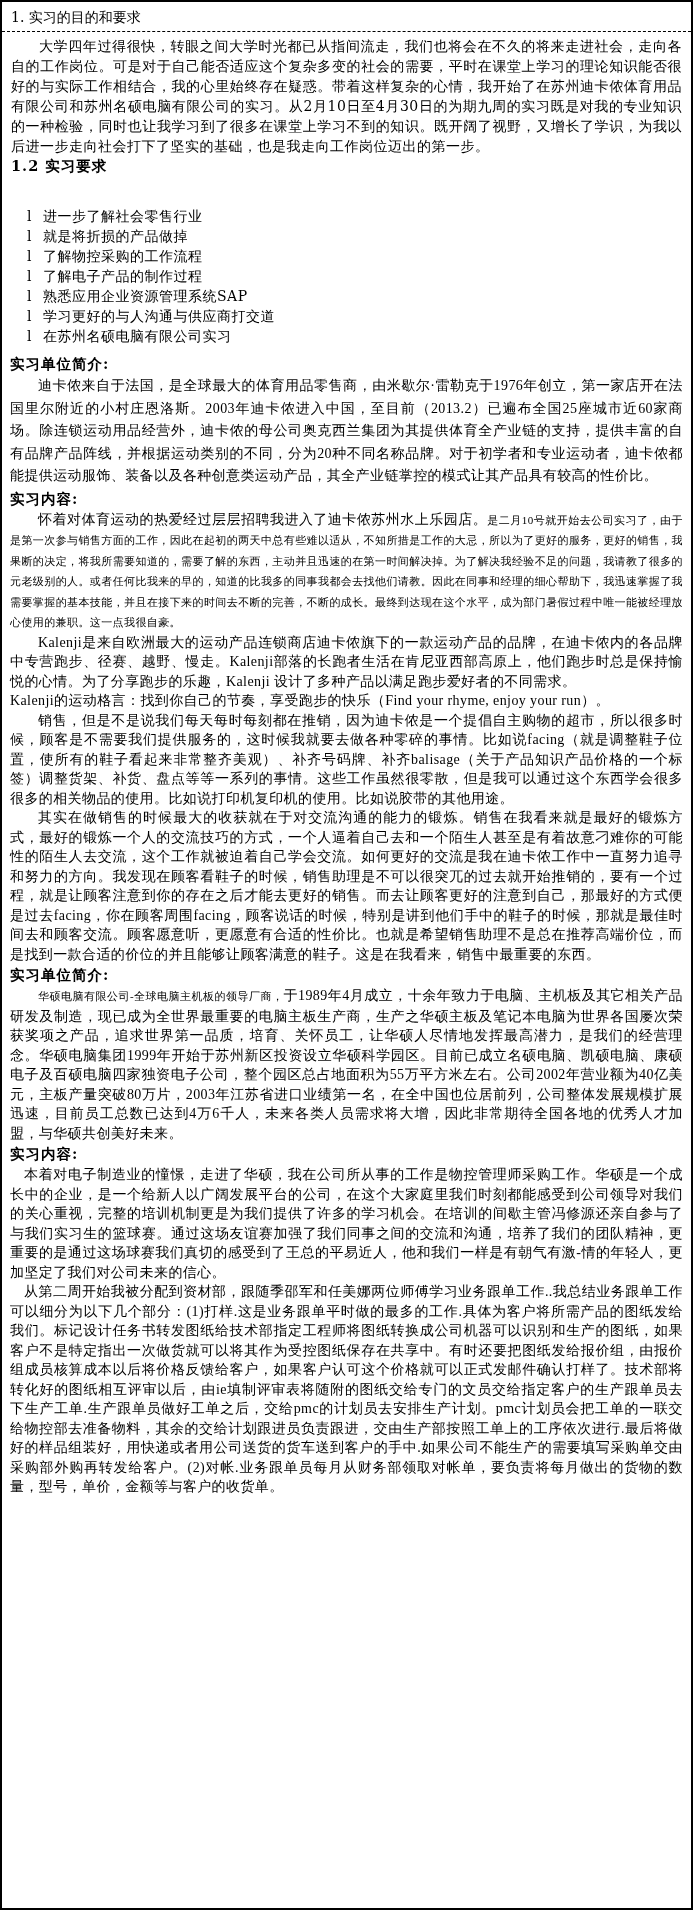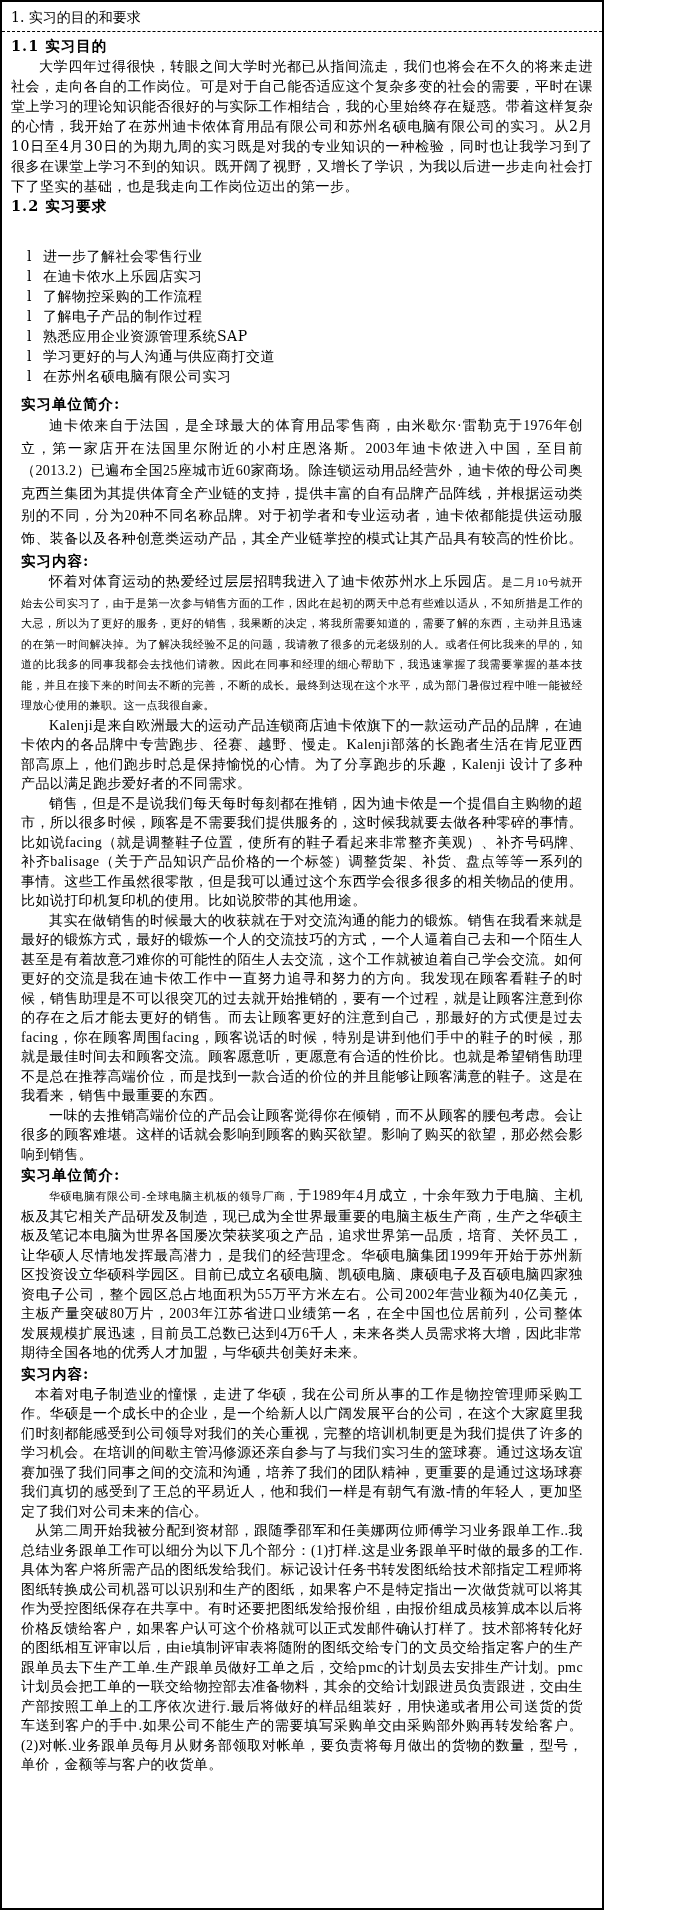--- a/index.html
+++ b/index.html
@@ -3,21 +3,21 @@
 <meta charset="utf-8">
 <style>
   * { margin:0; padding:0; box-sizing:border-box; }
   html,body { background:#fff; }
   body {
     width:693px; height:1910px;
     font-family:"DejaVu Serif","Liberation Serif",serif;
     color:#000;
   }
   .page {
-    width:604px; height:1910px;
+    width:693px; height:1910px;
     border:2px solid #000;
     background:#fff;
     display:flex; flex-direction:column;
     overflow:hidden;
   }
   .row-h1 {
     padding:7px 9px 4px;
     border-bottom:1px dashed #000;
     font-size:14px;
     flex:0 0 auto;
@@ -36,21 +36,21 @@
   .req-item .bullet { display:inline-block; width:16px; }
   .row-h2 {
     border-top:2px solid #000;
     border-bottom:1px solid #000;
     padding:8px 9px 7px;
     font-size:14px;
     flex:0 0 auto;
   }
   .row-s2 {
     flex:1 1 auto;
-    padding:5px 19px 4px;
+    padding:5px 8px 4px;
     font-size:14px; line-height:19.5px;
     letter-spacing:0.4px;
     text-align:justify;
     overflow:hidden;
   }
   .row-s2 .blk-heading { font-weight:bold; font-size:14.5px; line-height:22px; letter-spacing:1px; }
   .blk-para { text-indent:2em;font-family:Liberation Serif, serif; }
   .blk-para.intro { line-height:22.5px; }
   .blk-para.indent1 { text-indent:1em; }
   .blk-para.indent0 { text-indent:0; }
@@ -59,44 +59,43 @@
 </head>
 <body>
 
 <div class="page">
 
   <div class="row-h1">
     <span>1. 实习的目的和要求</span>
   </div>
 
   <div class="row-s1">
-    <div class="subhead">1.1 实习目的</div>
     <p class="para indent2">大学四年过得很快，转眼之间大学时光都已从指间流走，我们也将会在不久的将来走进社会，走向各自的工作岗位。可是对于自己能否适应这个复杂多变的社会的需要，平时在课堂上学习的理论知识能否很好的与实际工作相结合，我的心里始终存在疑惑。带着这样复杂的心情，我开始了在苏州迪卡侬体育用品有限公司和苏州名硕电脑有限公司的实习。从2月10日至4月30日的为期九周的实习既是对我的专业知识的一种检验，同时也让我学习到了很多在课堂上学习不到的知识。既开阔了视野，又增长了学识，为我以后进一步走向社会打下了坚实的基础，也是我走向工作岗位迈出的第一步。</p>
     <div class="subhead">1.2 实习要求</div>
     <div class="req-list">
         <div class="req-item"><span class="bullet">l</span><span>进一步了解社会零售行业</span></div>
-        <div class="req-item"><span class="bullet">l</span><span>在迪卡侬水上乐园店实习</span></div>
+        <div class="req-item"><span class="bullet">l</span><span>就是将折损的产品做掉</span></div>
         <div class="req-item"><span class="bullet">l</span><span>了解物控采购的工作流程</span></div>
         <div class="req-item"><span class="bullet">l</span><span>了解电子产品的制作过程</span></div>
         <div class="req-item"><span class="bullet">l</span><span>熟悉应用企业资源管理系统SAP</span></div>
         <div class="req-item"><span class="bullet">l</span><span>学习更好的与人沟通与供应商打交道</span></div>
         <div class="req-item"><span class="bullet">l</span><span>在苏州名硕电脑有限公司实习</span></div>
       </div>
   </div>
 
 
   <div class="row-s2">
       <div class="blk-heading"><span>实习单位简介:</span></div>
       <p class="blk-para indent2 intro"><span>迪卡侬来自于法国，是全球最大的体育用品零售商，由米歇尔·雷勒克于1976年创立，第一家店开在法国里尔附近的小村庄恩洛斯。2003年迪卡侬进入中国，至目前（2013.2）已遍布全国25座城市近60家商场。除连锁运动用品经营外，迪卡侬的母公司奥克西兰集团为其提供体育全产业链的支持，提供丰富的自有品牌产品阵线，并根据运动类别的不同，分为20种不同名称品牌。对于初学者和专业运动者，迪卡侬都能提供运动服饰、装备以及各种创意类运动产品，其全产业链掌控的模式让其产品具有较高的性价比。</span></p>
       <div class="blk-heading"><span>实习内容:</span></div>
       <p class="blk-para indent2"><span>怀着对体育运动的热爱经过层层招聘我进入了迪卡侬苏州水上乐园店。</span><span class="small">是二月10号就开始去公司实习了，由于是第一次参与销售方面的工作，因此在起初的两天中总有些难以适从，不知所措是工作的大忌，所以为了更好的服务，更好的销售，我果断的决定，将我所需要知道的，需要了解的东西，主动并且迅速的在第一时间解决掉。为了解决我经验不足的问题，我请教了很多的元老级别的人。或者任何比我来的早的，知道的比我多的同事我都会去找他们请教。因此在同事和经理的细心帮助下，我迅速掌握了我需要掌握的基本技能，并且在接下来的时间去不断的完善，不断的成长。最终到达现在这个水平，成为部门暑假过程中唯一能被经理放心使用的兼职。这一点我很自豪。</span></p>
       <p class="blk-para indent2"><span>Kalenji是来自欧洲最大的运动产品连锁商店迪卡侬旗下的一款运动产品的品牌，在迪卡侬内的各品牌中专营跑步、径赛、越野、慢走。Kalenji部落的长跑者生活在肯尼亚西部高原上，他们跑步时总是保持愉悦的心情。为了分享跑步的乐趣，Kalenji 设计了多种产品以满足跑步爱好者的不同需求。</span></p>
+      <p class="blk-para indent0"><span>Kalenji的运动格言：找到你自己的节奏，享受跑步的快乐（Find your rhyme, enjoy your run）。</span></p>
       <p class="blk-para indent2"><span>销售，但是不是说我们每天每时每刻都在推销，因为迪卡侬是一个提倡自主购物的超市，所以很多时候，顾客是不需要我们提供服务的，这时候我就要去做各种零碎的事情。比如说facing（就是调整鞋子位置，使所有的鞋子看起来非常整齐美观）、补齐号码牌、补齐balisage（关于产品知识产品价格的一个标签）调整货架、补货、盘点等等一系列的事情。这些工作虽然很零散，但是我可以通过这个东西学会很多很多的相关物品的使用。比如说打印机复印机的使用。比如说胶带的其他用途。</span></p>
       <p class="blk-para indent2"><span>其实在做销售的时候最大的收获就在于对交流沟通的能力的锻炼。销售在我看来就是最好的锻炼方式，最好的锻炼一个人的交流技巧的方式，一个人逼着自己去和一个陌生人甚至是有着故意刁难你的可能性的陌生人去交流，这个工作就被迫着自己学会交流。如何更好的交流是我在迪卡侬工作中一直努力追寻和努力的方向。我发现在顾客看鞋子的时候，销售助理是不可以很突兀的过去就开始推销的，要有一个过程，就是让顾客注意到你的存在之后才能去更好的销售。而去让顾客更好的注意到自己，那最好的方式便是过去facing，你在顾客周围facing，顾客说话的时候，特别是讲到他们手中的鞋子的时候，那就是最佳时间去和顾客交流。顾客愿意听，更愿意有合适的性价比。也就是希望销售助理不是总在推荐高端价位，而是找到一款合适的价位的并且能够让顾客满意的鞋子。这是在我看来，销售中最重要的东西。</span></p>
-      <p class="blk-para indent2"><span>一味的去推销高端价位的产品会让顾客觉得你在倾销，而不从顾客的腰包考虑。会让很多的顾客难堪。这样的话就会影响到顾客的购买欲望。影响了购买的欲望，那必然会影响到销售。</span></p>
       <div class="blk-heading"><span>实习单位简介:</span></div>
       <p class="blk-para indent2"><span class="small">华硕电脑有限公司-全球电脑主机板的领导厂商，</span><span>于1989年4月成立，十余年致力于电脑、主机板及其它相关产品研发及制造，现已成为全世界最重要的电脑主板生产商，生产之华硕主板及笔记本电脑为世界各国屡次荣获奖项之产品，追求世界第一品质，培育、关怀员工，让华硕人尽情地发挥最高潜力，是我们的经营理念。华硕电脑集团1999年开始于苏州新区投资设立华硕科学园区。目前已成立名硕电脑、凯硕电脑、康硕电子及百硕电脑四家独资电子公司，整个园区总占地面积为55万平方米左右。公司2002年营业额为40亿美元，主板产量突破80万片，2003年江苏省进口业绩第一名，在全中国也位居前列，公司整体发展规模扩展迅速，目前员工总数已达到4万6千人，未来各类人员需求将大增，因此非常期待全国各地的优秀人才加盟，与华硕共创美好未来。</span></p>
       <div class="blk-heading"><span>实习内容:</span></div>
       <p class="blk-para indent1"><span>本着对电子制造业的憧憬，走进了华硕，我在公司所从事的工作是物控管理师采购工作。华硕是一个成长中的企业，是一个给新人以广阔发展平台的公司，在这个大家庭里我们时刻都能感受到公司领导对我们的关心重视，完整的培训机制更是为我们提供了许多的学习机会。在培训的间歇主管冯修源还亲自参与了与我们实习生的篮球赛。通过这场友谊赛加强了我们同事之间的交流和沟通，培养了我们的团队精神，更重要的是通过这场球赛我们真切的感受到了王总的平易近人，他和我们一样是有朝气有激-情的年轻人，更加坚定了我们对公司未来的信心。</span></p>
       <p class="blk-para indent1"><span>从第二周开始我被分配到资材部，跟随季邵军和任美娜两位师傅学习业务跟单工作..我总结业务跟单工作可以细分为以下几个部分：(1)打样.这是业务跟单平时做的最多的工作.具体为客户将所需产品的图纸发给我们。标记设计任务书转发图纸给技术部指定工程师将图纸转换成公司机器可以识别和生产的图纸，如果客户不是特定指出一次做货就可以将其作为受控图纸保存在共享中。有时还要把图纸发给报价组，由报价组成员核算成本以后将价格反馈给客户，如果客户认可这个价格就可以正式发邮件确认打样了。技术部将转化好的图纸相互评审以后，由ie填制评审表将随附的图纸交给专门的文员交给指定客户的生产跟单员去下生产工单.生产跟单员做好工单之后，交给pmc的计划员去安排生产计划。pmc计划员会把工单的一联交给物控部去准备物料，其余的交给计划跟进员负责跟进，交由生产部按照工单上的工序依次进行.最后将做好的样品组装好，用快递或者用公司送货的货车送到客户的手中.如果公司不能生产的需要填写采购单交由采购部外购再转发给客户。(2)对帐.业务跟单员每月从财务部领取对帐单，要负责将每月做出的货物的数量，型号，单价，金额等与客户的收货单。</span></p>
     </div>
 
 </div>
 
 </body></html>

